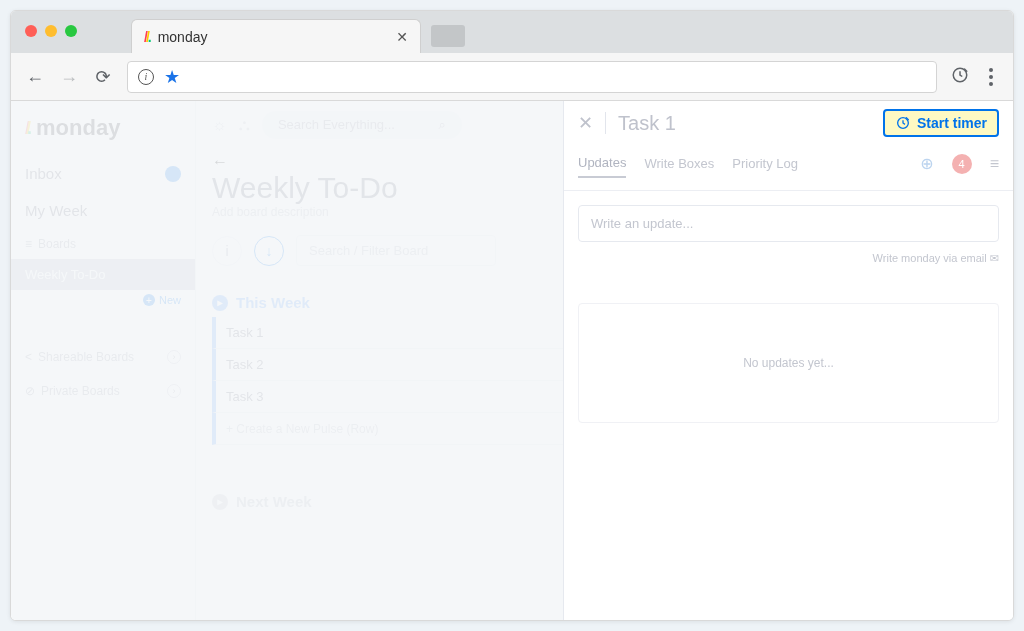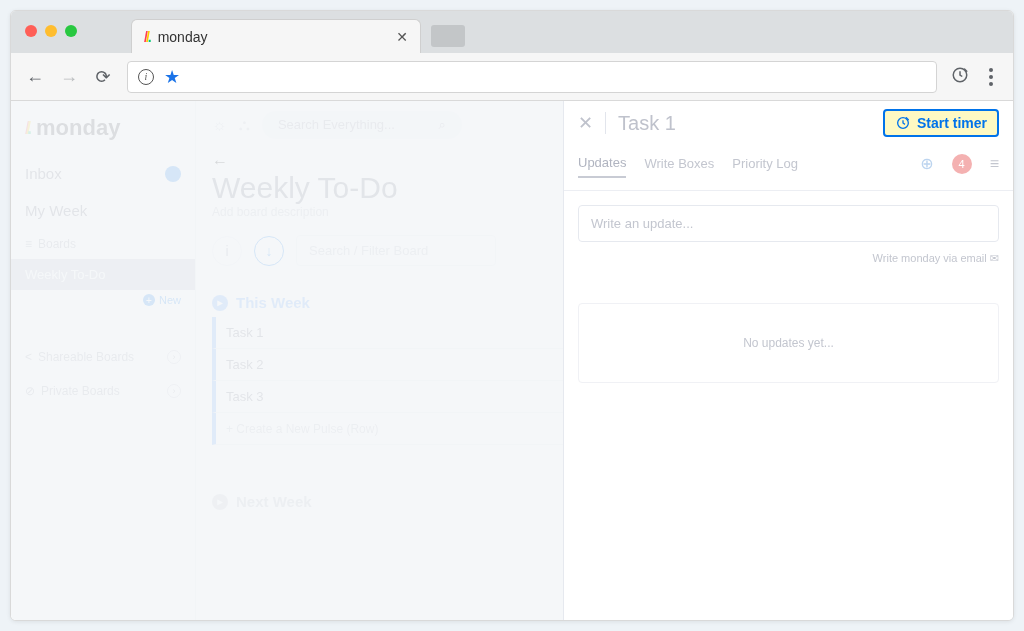--- a/index.html
+++ b/index.html
@@ -88,21 +88,21 @@
   .rp-tabs{display:flex;gap:18px;padding:4px 14px 12px;font-size:13px;border-bottom:1px solid #eceef3;align-items:center;}
   .rp-tab{padding:6px 0;color:#c3c6cf;cursor:pointer;}
   .rp-tab.active{border-bottom:2px solid #c8cbd4;color:#b0b4c0;}
   .rp-tabs .spacer{flex:1;}
   .rp-tabs .add-btn{color:#bcd4ef;font-size:16px;}
   .rp-tabs .count-badge{width:20px;height:20px;border-radius:50%;background:#f4b1b1;color:#fff;font-size:11px;display:flex;align-items:center;justify-content:center;}
   .rp-tabs .burger{color:#c3c6cf;font-size:16px;}
   .rp-body{padding:14px;display:flex;flex-direction:column;gap:10px;}
   .update-box{border:1px solid #e6e9ef;border-radius:4px;padding:10px 12px;font-size:13px;color:#c3c6cf;}
   .email-hint{text-align:right;font-size:11px;color:#c3c6cf;}
-  .no-updates{border:1px solid #f0f1f5;border-radius:4px;padding:32px 0;text-align:center;font-size:12px;color:#c3c6cf;margin-top:28px;}
+  .no-updates{border:1px solid #f0f1f5;border-radius:4px;padding:52px 0;text-align:center;font-size:12px;color:#c3c6cf;margin-top:28px;}
 </style>
 </head>
 <body>
 
 <div class="browser-window">
 
   <div class="tab-bar">
     <div class="traffic-lights">
       <div class="tl red"></div>
       <div class="tl yellow"></div>

